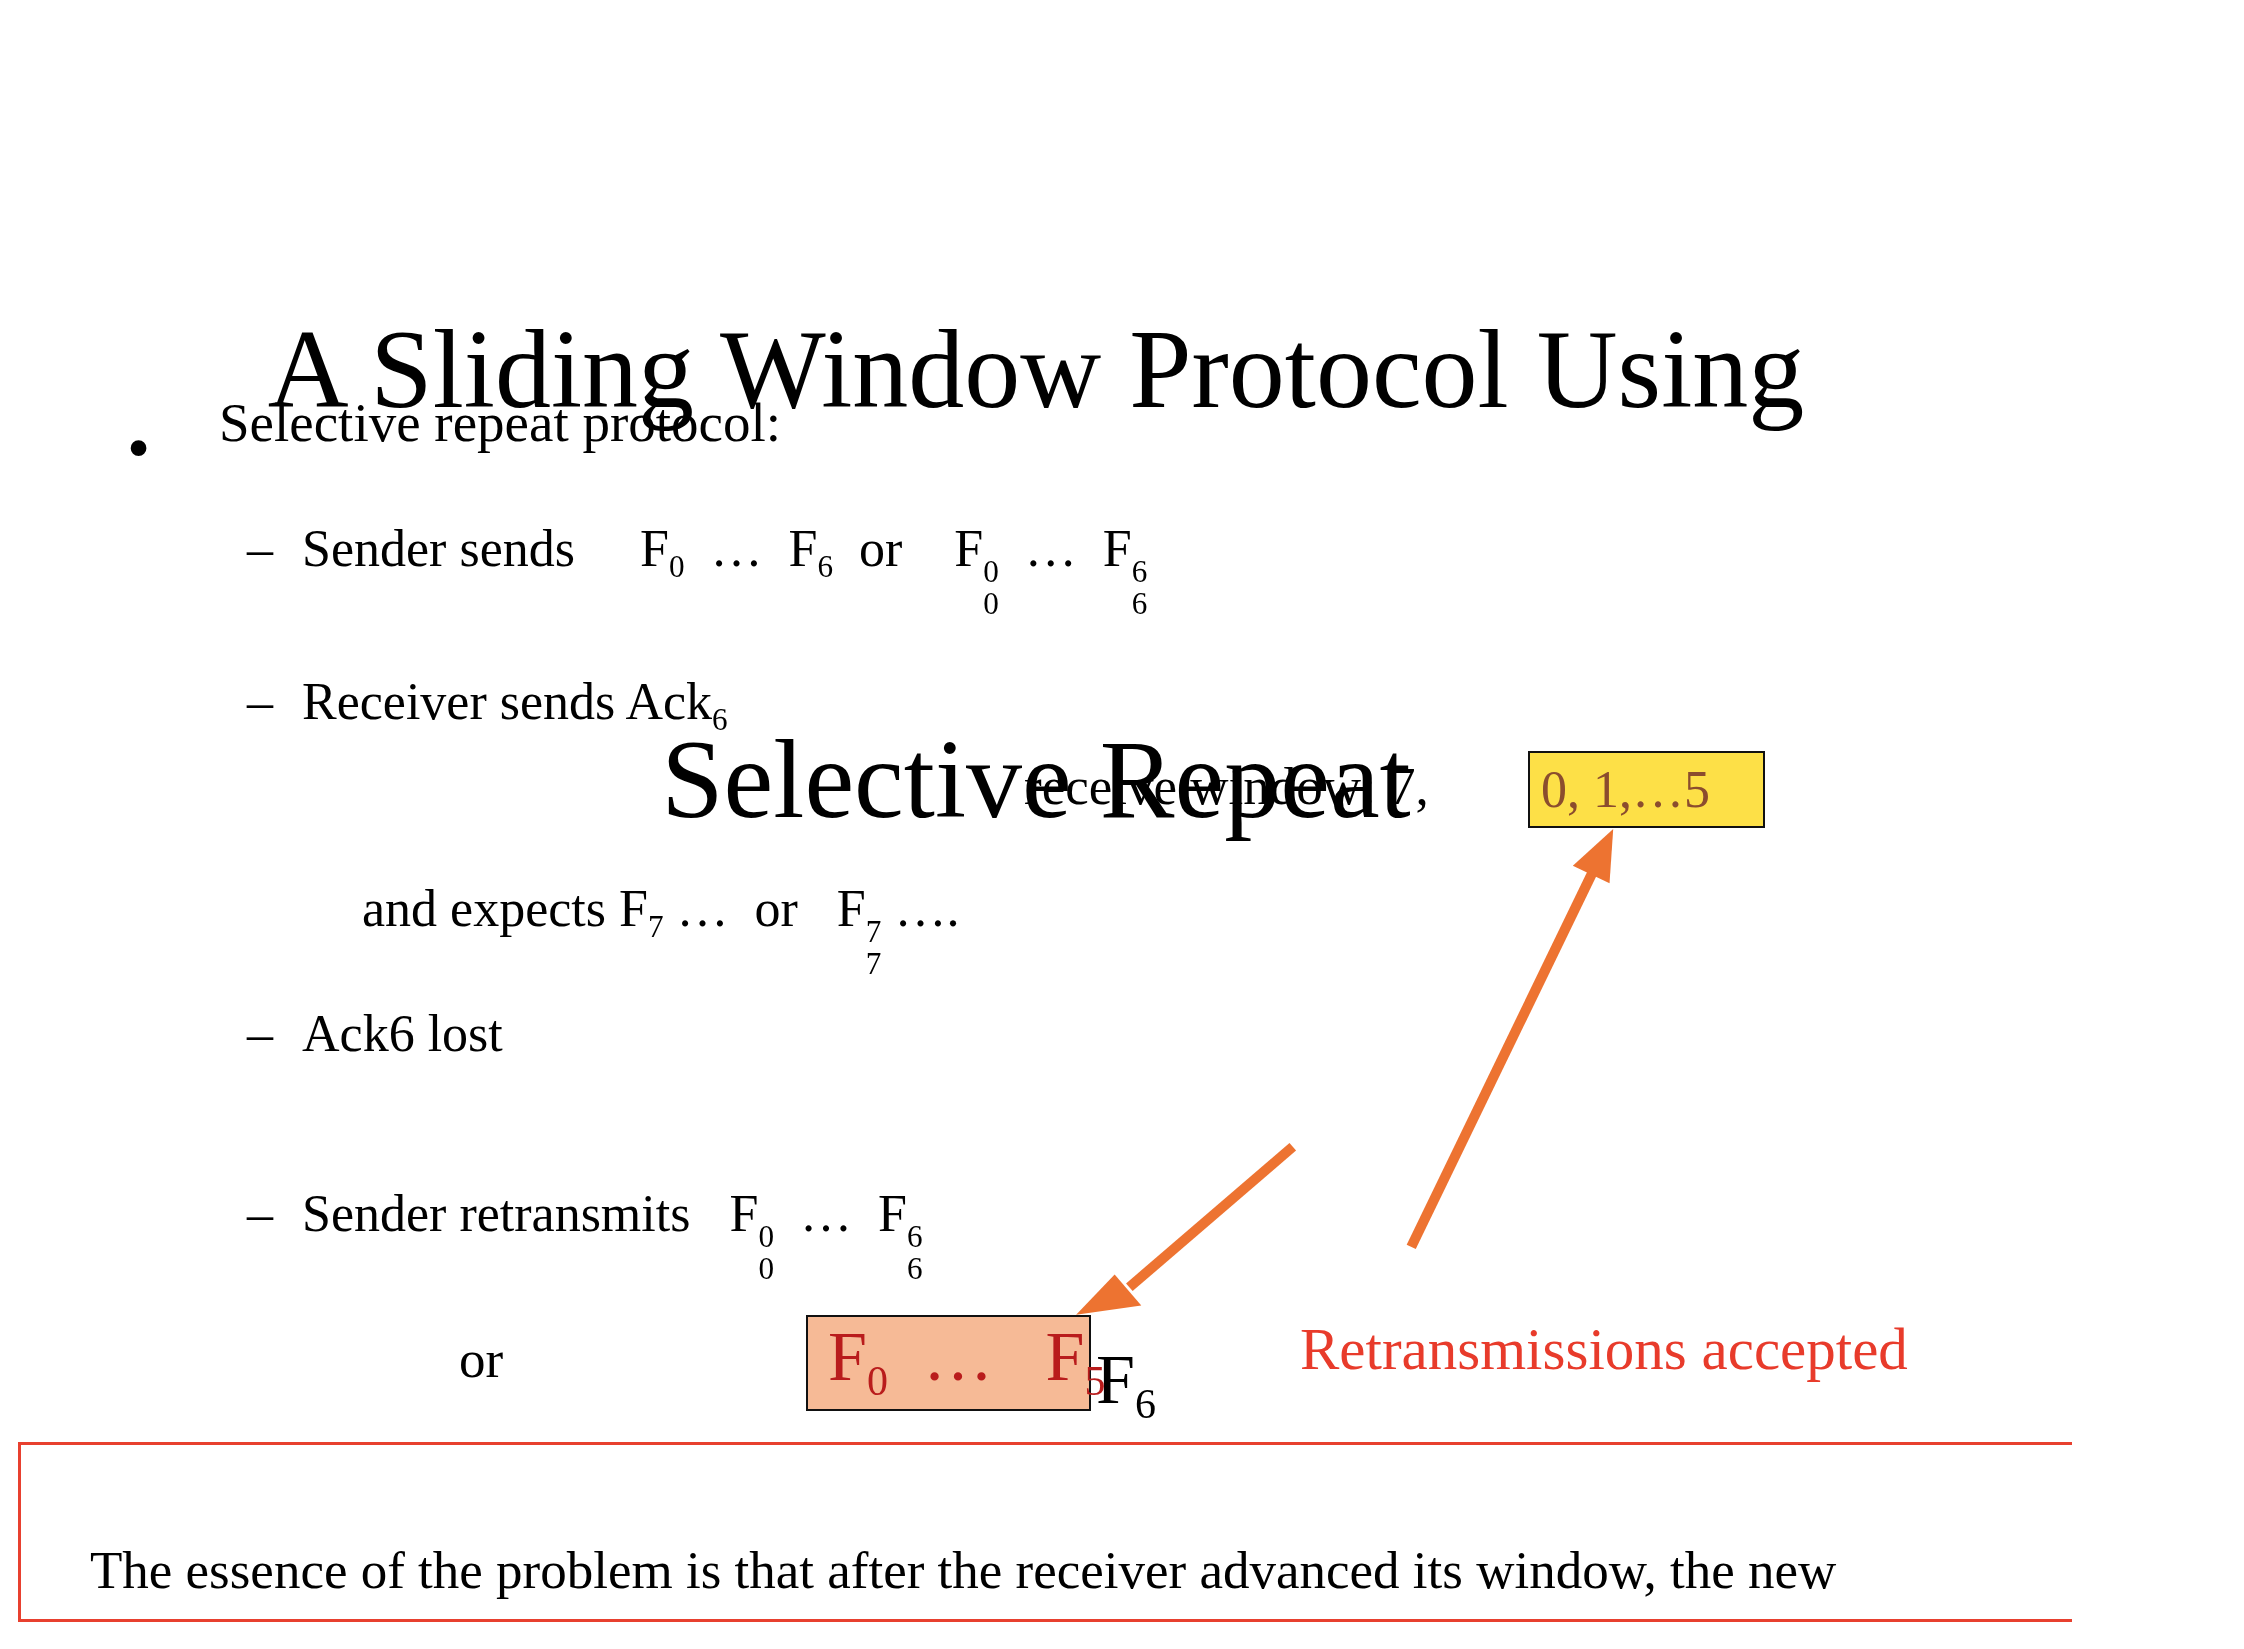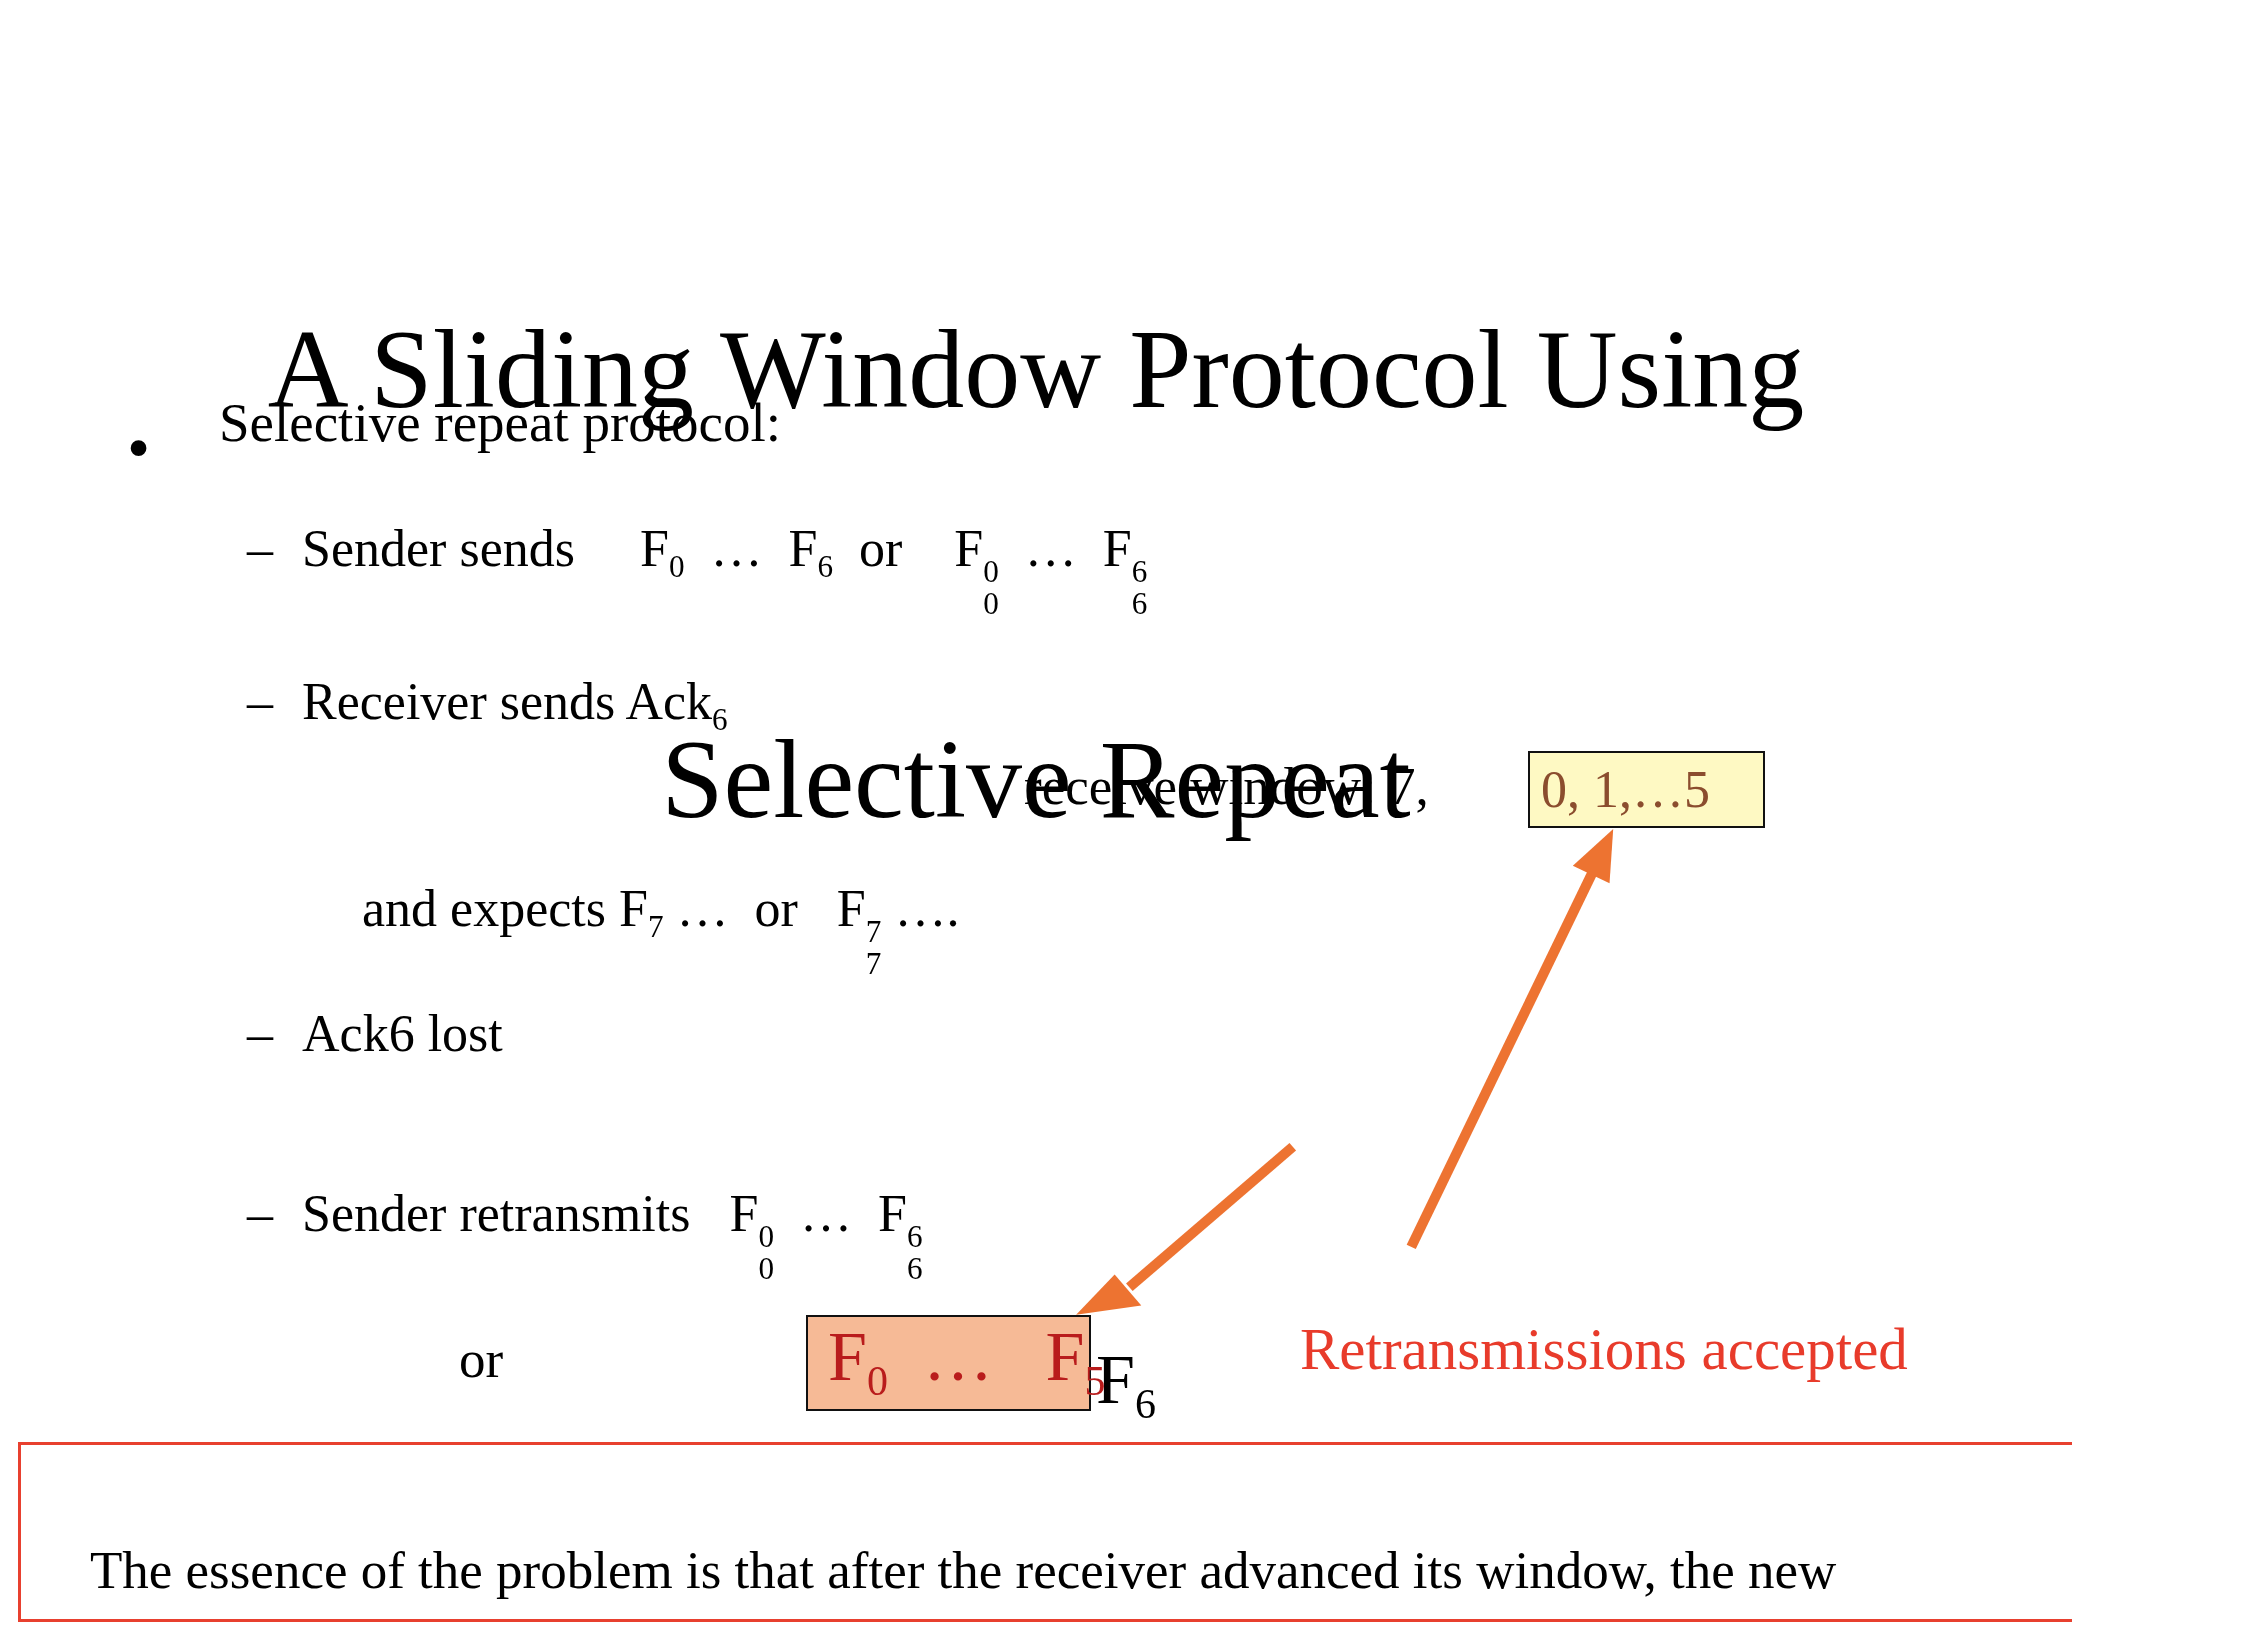--- a/index.html
+++ b/index.html
@@ -77,21 +77,21 @@
     <span class="dash">–</span>
     <span class="formula">Sender sends     F<span class="sub-only">0</span>  …  F<span class="sub-only">6</span>  or    F<span class="supsub"><span>0</span><span>0</span></span>  …  F<span class="supsub"><span>6</span><span>6</span></span></span>
   </div>
 
   <div class="abs sub" id="sub-receiver-sends">
     <span class="dash">–</span>
     <span class="formula">Receiver sends Ack<span class="sub-only">6</span></span>
   </div>
 
   <span class="abs" id="rw-label">receive window: 7,</span>
-  <div class="abs winbox" id="rw-box" style="background-color: #fef9c3; color: rgb(139, 77, 46); border-color: rgb(17, 17, 17);">
+  <div class="abs winbox" id="rw-box" style="background-color: #fde047; color: rgb(139, 77, 46); border-color: rgb(17, 17, 17);">
     <span>0, 1,…5</span>
   </div>
 
   <div class="abs" id="and-expects">
     <span class="formula">and expects F<span class="sub-only">7</span> …  or   F<span class="supsub"><span>7</span><span>7</span></span> ….</span>
   </div>
 
   <div class="abs sub" id="sub-ack-lost">
     <span class="dash">–</span>
     <span class="formula">Ack6 lost</span>

